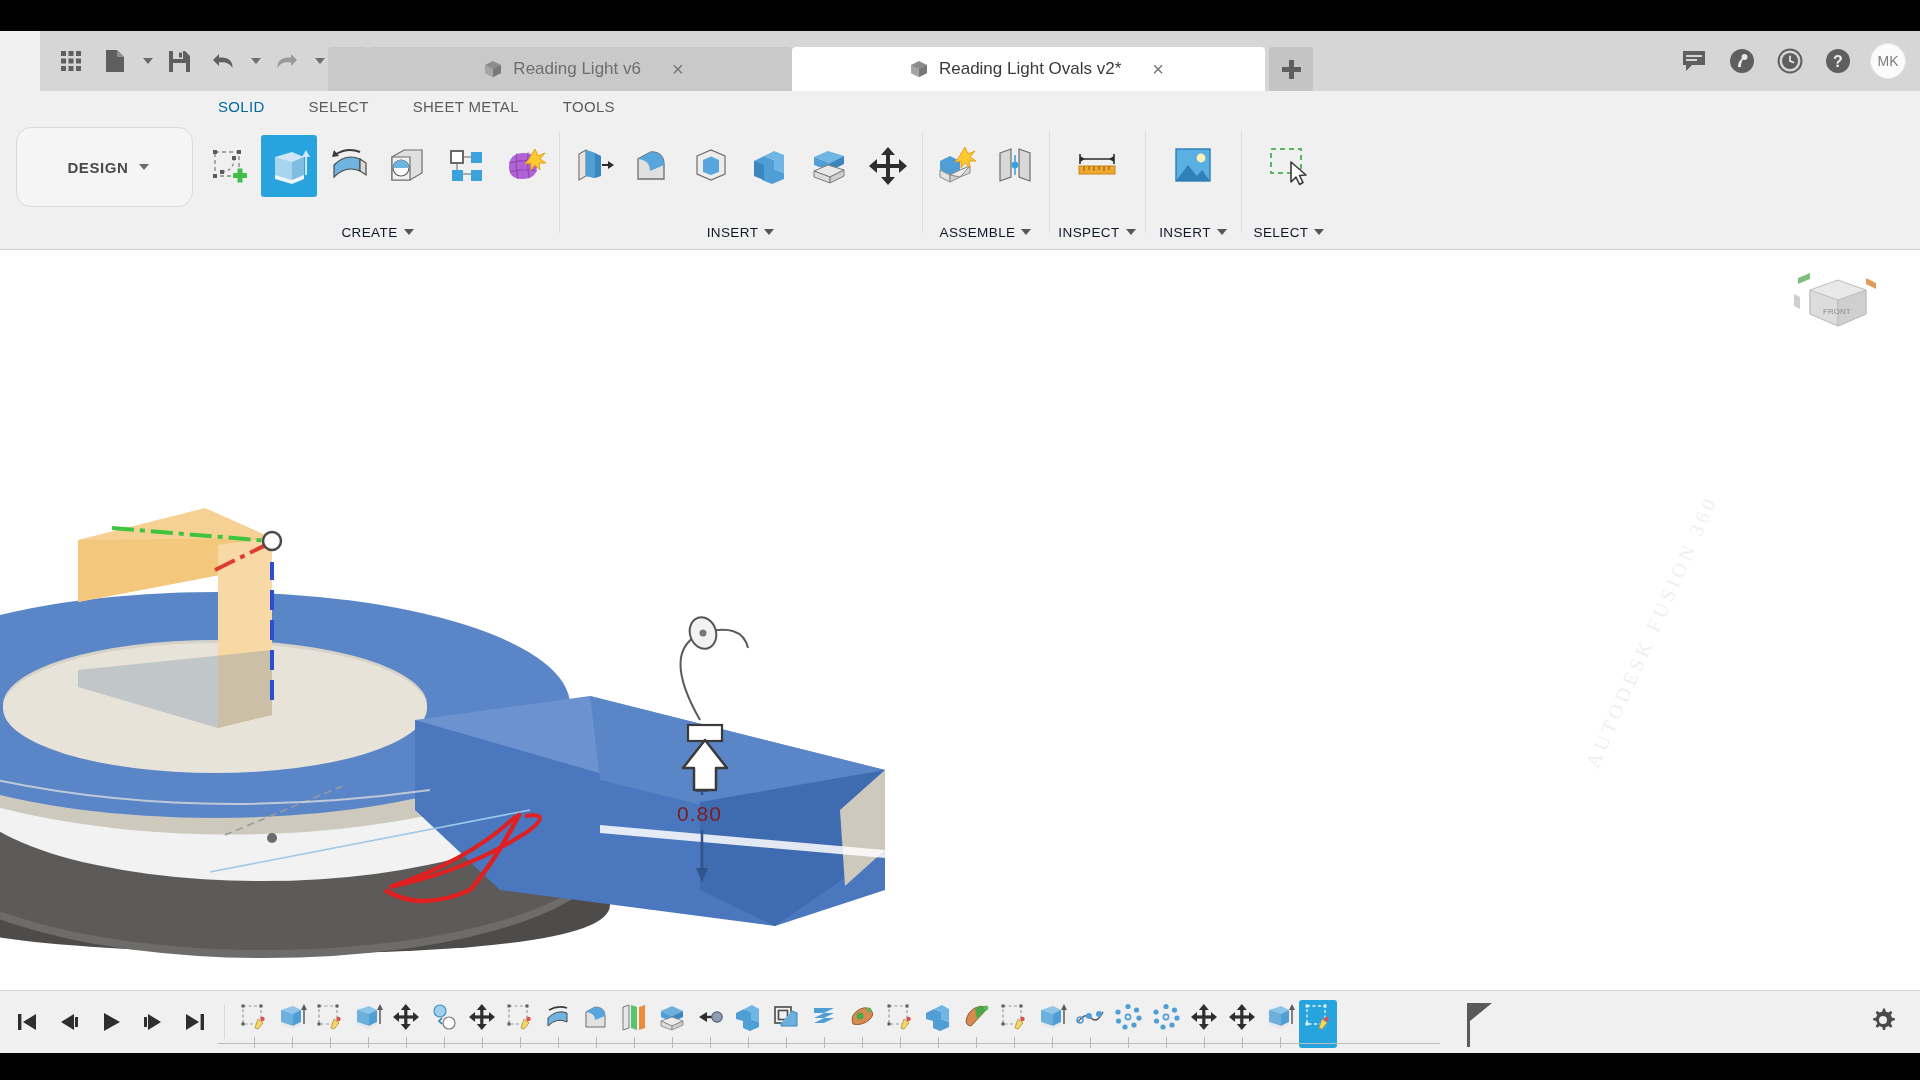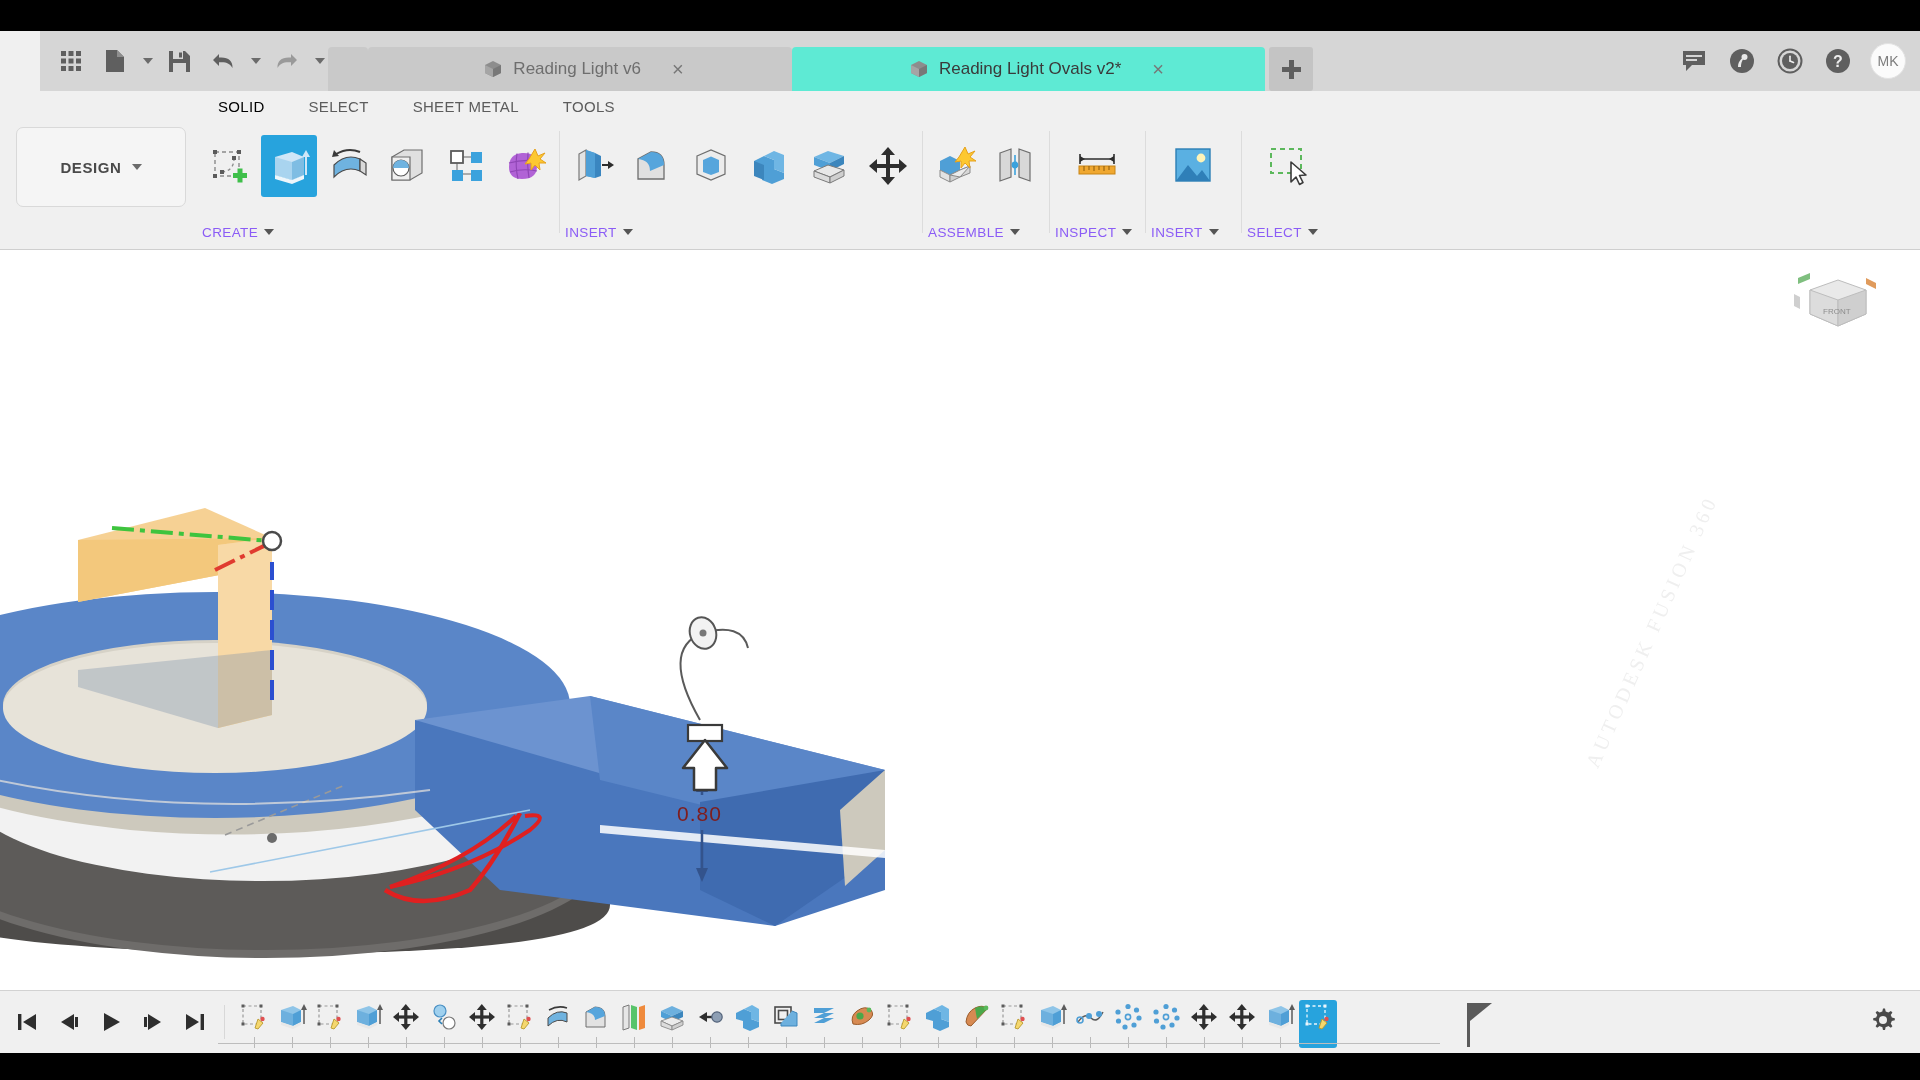--- a/index.html
+++ b/index.html
@@ -10,46 +10,46 @@
   .topbar{height:60px;background:#d6d6d6;display:flex;align-items:center;position:relative;flex:0 0 auto;margin-left:40px;}
   .qat{display:flex;align-items:center;height:60px;padding-left:10px;gap:2px;}
   .qbtn{width:42px;height:44px;display:flex;align-items:center;justify-content:center;cursor:pointer;}
   .qbtn svg{display:block;}
   .caret{width:0;height:0;border-left:5px solid transparent;border-right:5px solid transparent;border-top:6px solid #6b6b6b;margin-left:1px;cursor:pointer;}
   .caret-wrap{width:18px;height:44px;display:flex;align-items:center;justify-content:center;cursor:pointer;}
 
   .tabstrip{flex:1;display:flex;align-items:flex-end;height:60px;}
   .dtab{height:44px;display:flex;align-items:center;gap:9px;padding:0 14px 0 20px;font-size:17px;color:#5a5a5a;border-radius:4px 4px 0 0;cursor:pointer;position:relative;}
   .dtab.inactive{background:#c9c9c9;color:#6e6e6e;}
-  .dtab.active{background:#5eead4;color:#3a3a3a;padding-left:29px;}
+  .dtab.active{background:#ffffff;color:#3a3a3a;padding-left:29px;}
   .tab-label{white-space:nowrap;}
   .tab-x{font-size:20px;color:#777;margin-left:22px;line-height:1;cursor:pointer;}
   .cube-ico{width:22px;height:22px;flex:0 0 auto;}
   .newtab{width:44px;height:44px;background:#c4c4c4;border-radius:3px;display:flex;align-items:center;justify-content:center;cursor:pointer;margin-left:4px;}
   .plus{position:relative;width:19px;height:19px;}
   .plus:before,.plus:after{content:"";position:absolute;background:#5e5e5e;}
   .plus:before{left:7px;top:0;width:5px;height:19px;}
   .plus:after{top:7px;left:0;height:5px;width:19px;}
   .topright{display:flex;align-items:center;gap:4px;padding-right:14px;height:60px;}
   .tr-btn{width:44px;height:44px;display:flex;align-items:center;justify-content:center;cursor:pointer;}
   .avatar{width:34px;height:34px;border-radius:50%;background:#fbfbfb;border:1px solid #e2e2e2;display:flex;align-items:center;justify-content:center;font-size:14px;font-weight:normal;color:#7d7d7d;cursor:pointer;margin-left:6px;}
 
   
   .ribbon{height:158px;background:#f0f0f0;position:relative;flex:0 0 auto;border-bottom:1px solid #cfcfcf;}
   .rtabs{position:absolute;top:0;left:196px;display:flex;height:32px;align-items:flex-start;}
   .rtab{font-size:15px;color:#5c5c5c;padding:7px 22px 0 22px;cursor:pointer;letter-spacing:.3px;}
-  .rtab.on{color:#000000;}
-  .design-btn{position:absolute;left:16px;top:36px;width:168px;height:78px;background:#f5f5f5;border:1px solid #d9d9d9;border-radius:7px;display:flex;align-items:center;justify-content:center;gap:9px;font-size:15px;color:#4a4a4a;font-weight:bold;letter-spacing:.6px;cursor:pointer;}
+  .rtab.on{color:#0369a1;}
+  .design-btn{position:absolute;left:16px;top:36px;width:168px;height:78px;background:#f5f5f5;border:1px solid #d9d9d9;border-radius:15px;display:flex;align-items:center;justify-content:center;gap:9px;font-size:15px;color:#4a4a4a;font-weight:bold;letter-spacing:.6px;cursor:pointer;padding-left:7px;}
   .groups{position:absolute;left:196px;top:28px;right:0;height:128px;display:flex;align-items:stretch;}
   .grp{display:flex;flex-direction:column;justify-content:space-between;padding:0 6px;position:relative;}
   .grp + .grp:before{content:"";position:absolute;left:0;top:12px;bottom:14px;width:1px;background:#dcdcdc;}
   .grow{display:flex;align-items:center;gap:3px;height:86px;padding-top:4px;}
   .tool{width:56px;height:62px;display:flex;align-items:center;justify-content:center;border-radius:3px;cursor:pointer;}
   .tool.sel{background:#27a3dd;}
-  .glabel{height:30px;display:flex;align-items:center;gap:5px;font-size:13.5px;color:#8b5cf6;letter-spacing:.4px;cursor:pointer;}
+  .glabel{height:30px;display:flex;align-items:center;justify-content:center;gap:5px;font-size:13.5px;color:#0f172a;letter-spacing:.4px;cursor:pointer;}
   .glabel .caret{border-top-color:#555;}
 
   
   .canvas{flex:1;background:#ffffff;position:relative;overflow:hidden;}
   .viewcube{position:absolute;right:42px;top:18px;width:86px;height:70px;}
   .wmark{position:absolute;right:120px;top:370px;transform:rotate(-66deg);font-size:20px;color:#efefef;letter-spacing:4px;font-family:"Liberation Serif",serif;white-space:nowrap;user-select:none;}
   .dimval{position:absolute;left:677px;top:552px;font-size:21px;color:#7f1d1d;letter-spacing:1px;}
 
   
   .timeline{height:62px;background:#f0f0f0;border-top:1px solid #d2d2d2;display:flex;align-items:center;flex:0 0 auto;position:relative;}

